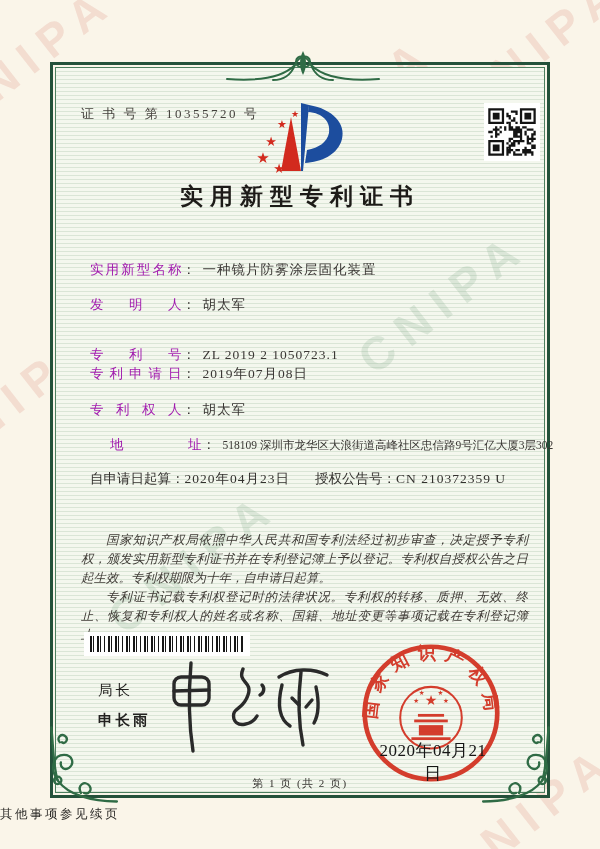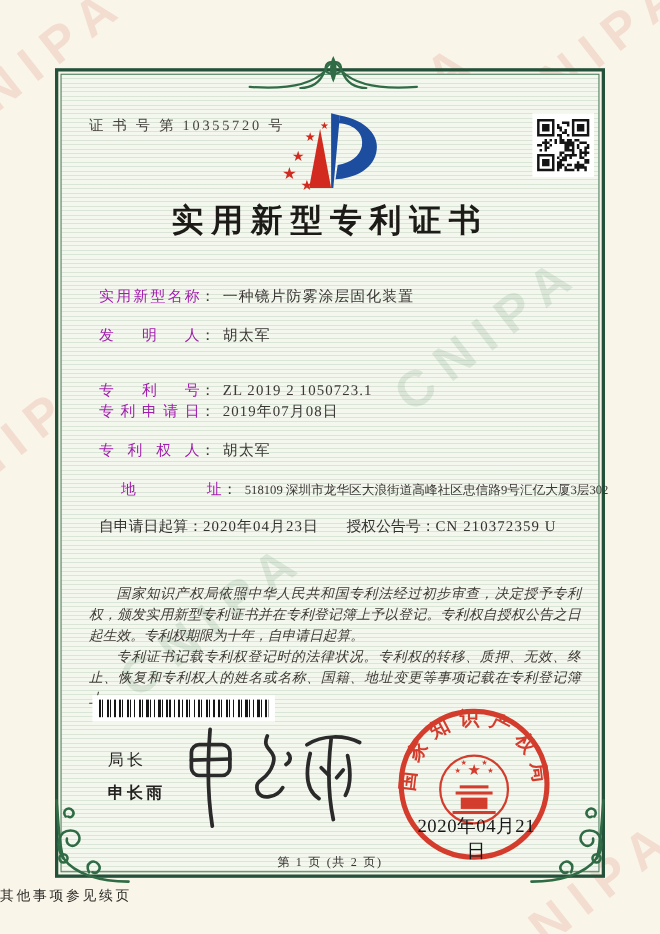--- a/index.html
+++ b/index.html
@@ -28,21 +28,21 @@
     background-image:repeating-linear-gradient(0deg, rgba(150,182,152,0.28) 0 1px, rgba(255,255,255,0) 1px 4px);
   }
   .content{position:absolute; inset:0; z-index:2;}
   .orn{position:absolute; z-index:3; pointer-events:none;}
   
   .cert-no{position:absolute; left:28px; top:40px; font-size:13px; letter-spacing:2.5px; color:#45423d;}
   .logo{position:absolute; left:198px; top:34px;}
   .qr{position:absolute; left:431px; top:38px; width:52px; height:54px; background:#fff; padding:2px;}
   .title{
     position:absolute; left:0; top:116px; width:100%; text-align:center;
-    font-size:29px; font-weight:bold; letter-spacing:7px; color:#1d1b18;
+    font-size:23px; font-weight:bold; letter-spacing:7px; color:#1d1b18;
   }
   
   .field-row{position:absolute; left:37px; width:440px; height:18px; font-size:13.5px; white-space:nowrap;}
   .f-label{display:inline-block; width:92px; text-align:justify; text-align-last:justify; letter-spacing:0.5px; color:#a21caf;}
   .f-colon{color:#3a3734;}
   .f-value{margin-left:7px; letter-spacing:1px; color:#3a3734;}
   .f-value.small{font-size:11.5px; letter-spacing:0;}
   .grant-row{position:absolute; left:37px; top:405px; width:445px; font-size:13.5px; white-space:nowrap; display:flex;}
   .grant-col1{width:225px;}
   

